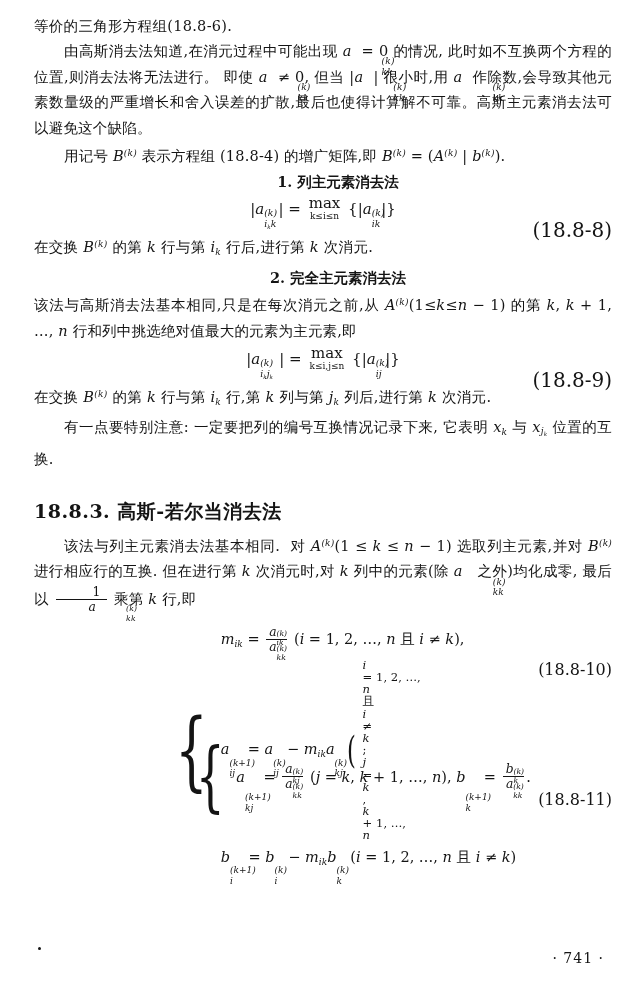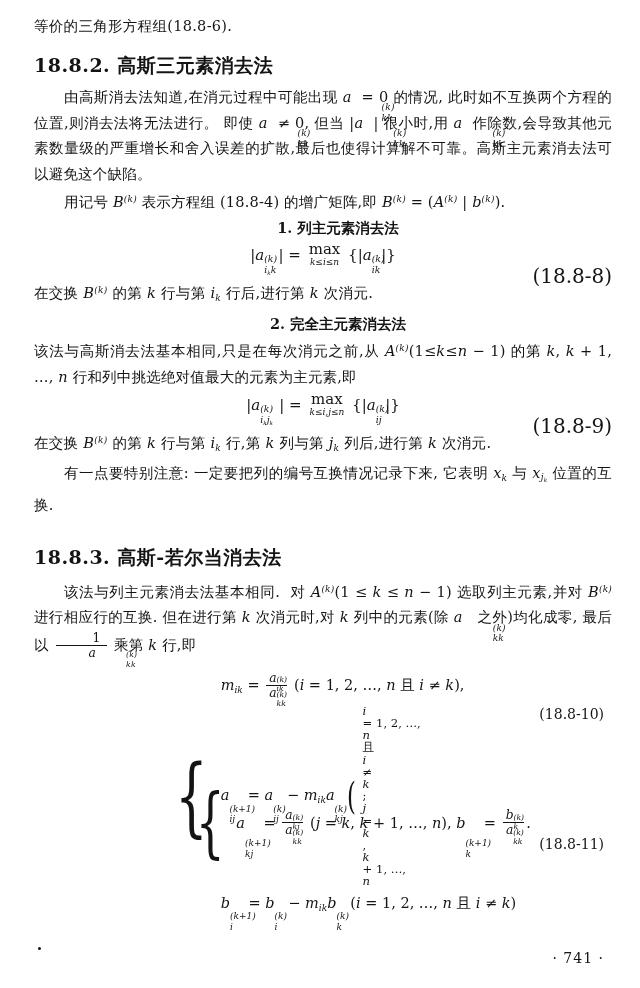--- a/index.html
+++ b/index.html
@@ -72,22 +72,22 @@
     font-size: 15px;
   }
   .eqnum {
     position: absolute;
     right: 0;
     top: 22px;
     font-size: 20px;
   }
   .eqnum-blk {
     position: absolute;
-    right: 8px;
-    font-size: 14px;
+    right: 0;
+    font-size: 16px;
   }
   
   .mi { font-style: italic; font-family: "DejaVu Serif", serif; }
   .frac {
     display: inline-block;
     vertical-align: -0.55em;
     text-align: center;
     font-size: 0.85em;
     line-height: 1.15;
     margin: 0 2px;
@@ -109,21 +109,21 @@
   .subsup .s { position: absolute; left: 0; top: 0.45em; font-size: 0.62em; font-style: italic; white-space: nowrap; }
   .subsup .p { position: absolute; left: 0; top: -0.75em; font-size: 0.62em; font-style: italic; white-space: nowrap; }
   .opmax {
     display: inline-block;
     text-align: center;
     vertical-align: -0.35em;
     line-height: 1.05;
     margin: 0 3px;
   }
   .opmax .top { display: block; }
-  .opmax .bot { display: block; font-size: 0.6em; font-style: italic; }
+  .opmax .bot { display: block; font-size: 0.6em; }
   .brace {
     display: inline-block;
     font-size: 58px;
     font-weight: 300;
     line-height: 0.8;
     vertical-align: middle;
     transform: scaleX(0.6);
     margin-right: 2px;
   }
   .brace-tall {
@@ -176,21 +176,20 @@
   }
 </style>
 </head>
 <body>
 
 <div class="page">
   <div class="content">
 
     <div class="line">等价的三角形方程组(18.8-6).</div>
 
-    <h2 class="heading">18.8.2. 高斯三元素消去法</h2>
 
     <div class="para indent">
       由高斯消去法知道,在消元过程中可能出现 <span class="mi">a</span><span class="subsup"><span class="p">(k)</span><span class="s">kk</span></span>&nbsp;&nbsp;= 0 的情况, 此时如不互换两个方程的位置,则消去法将无法进行。 即使 <span class="mi">a</span><span class="subsup"><span class="p">(k)</span><span class="s">kk</span></span>&nbsp;&nbsp;≠ 0, 但当 |<span class="mi">a</span><span class="subsup"><span class="p">(k)</span><span class="s">kk</span></span>&nbsp;&nbsp;| 很小时,用 <span class="mi">a</span><span class="subsup"><span class="p">(k)</span><span class="s">kk</span></span>&nbsp;&nbsp;作除数,会导致其他元素数量级的严重增长和舍入误差的扩散,最后也使得计算解不可靠。高斯主元素消去法可以避免这个缺陷。
     </div>
 
     <div class="para indent">
       用记号 <span class="mi">B</span><sup>(k)</sup> 表示方程组 (18.8-4) 的增广矩阵,即 <span class="mi">B</span><sup>(k)</sup> = (<span class="mi">A</span><sup>(k)</sup> | <span class="mi">b</span><sup>(k)</sup>).
     </div>
 
     <div class="sub-num">1. 列主元素消去法</div>

